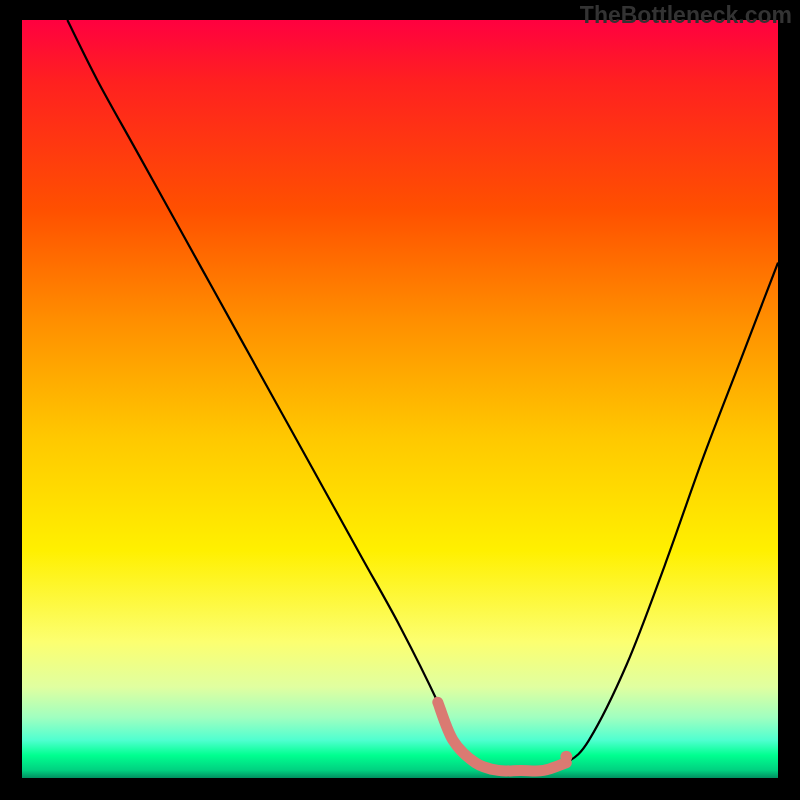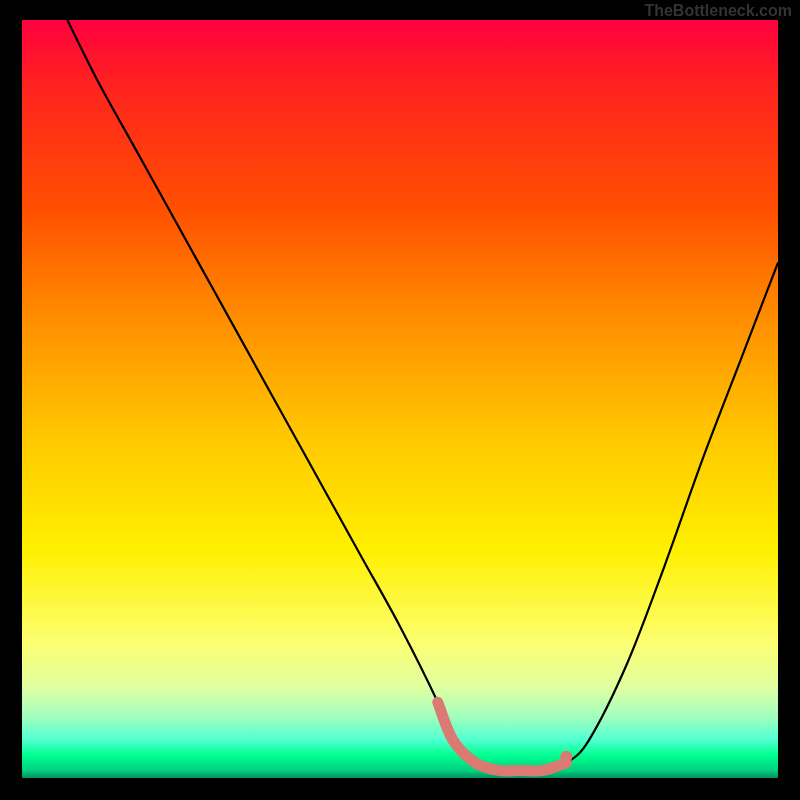--- a/index.html
+++ b/index.html
@@ -1,17 +1,17 @@
 <!DOCTYPE html>
 <html><head>
   <meta charset="utf-8">
   <style>
     * { margin: 0; padding: 0; box-sizing: border-box; }
     body { width: 800px; height: 800px; background: #000; font-family: Arial, sans-serif; position: relative; }
-    .watermark { position: absolute; top: 2px; right: 8px; color: #333; font-size: 16px; font-weight: 600; z-index: 10; margin-left: 18px; }
+    .watermark { position: absolute; top: 2px; right: 8px; color: #333; font-size: 23px; font-weight: 600; z-index: 10; margin-left: 18px; }
     .chart-container { position: absolute; top: 20px; left: 22px; width: 756px; height: 758px; overflow: hidden; }
     .gradient-bg {
       position: absolute;
       top: 0; left: 0; right: 0; bottom: 0;
       background: linear-gradient(to bottom,
         #ff0040 0%,
         #ff2020 8%,
         #ff5000 25%,
         #ff9000 40%,
         #ffc800 55%,

